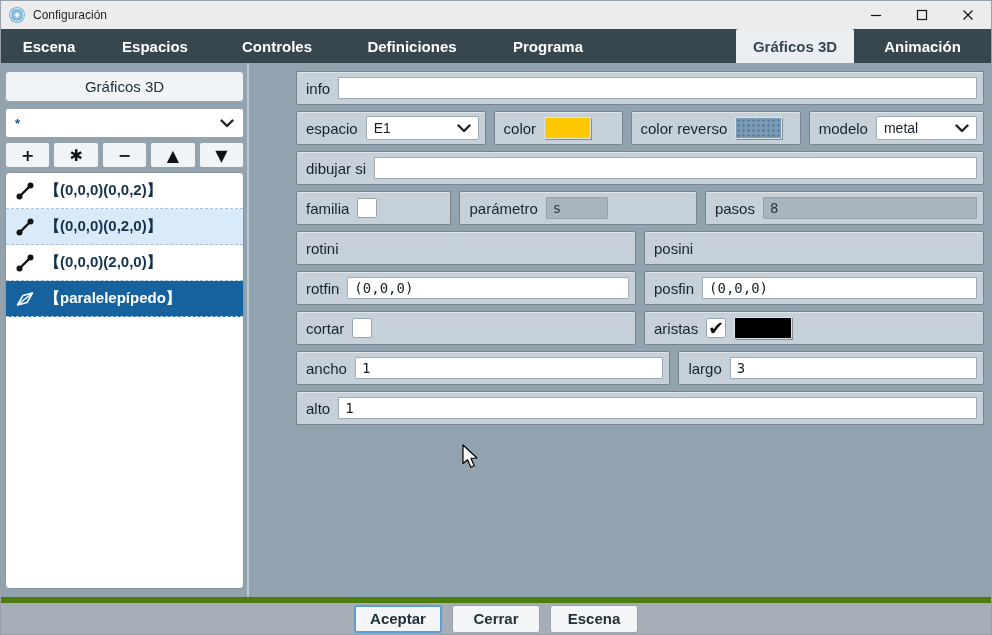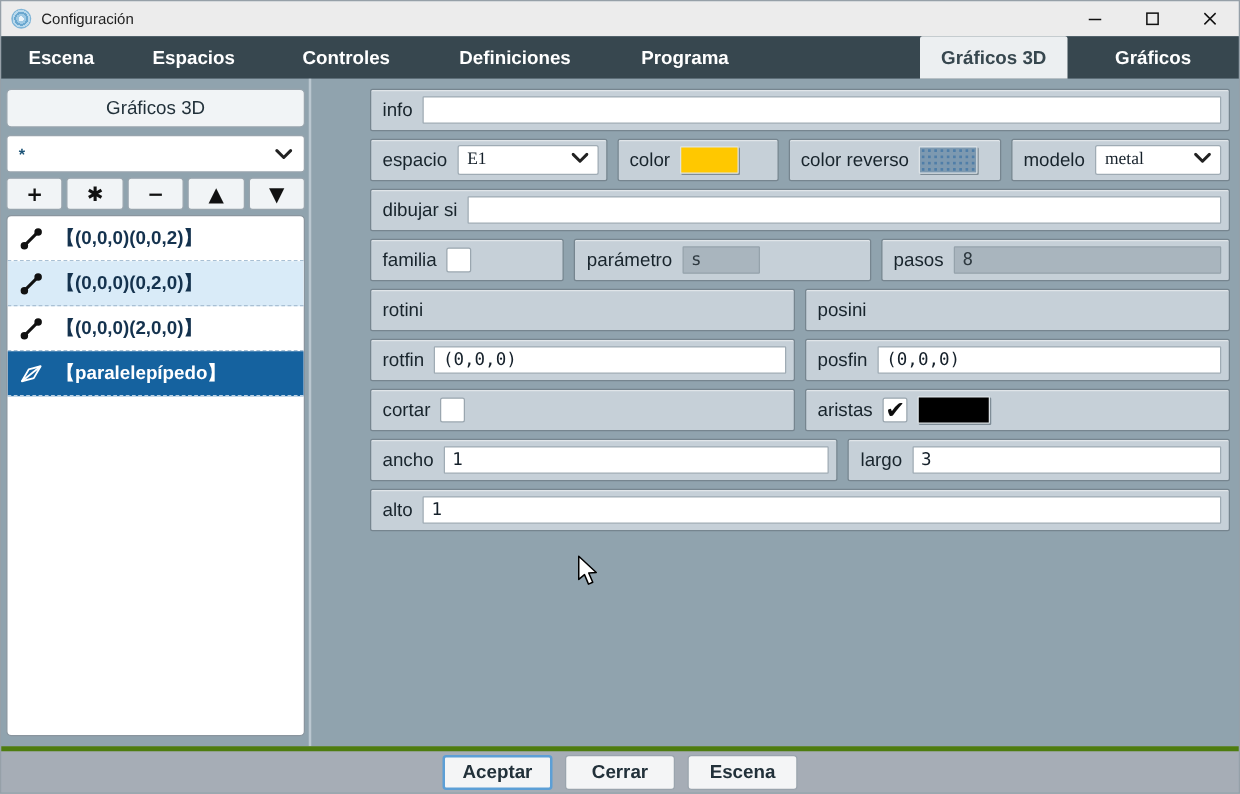--- a/index.html
+++ b/index.html
@@ -40,35 +40,35 @@
   .lp-item.hover { background:#d9ebf8; }
   .lp-item.selected { background:#15629f; color:#fff; border-bottom-color:#bcd2e4; }
   .lp-item .item-icon { width:20px; height:20px; flex:0 0 auto; display:flex; }
 
   
   .right-panel { flex:1; position:relative; padding:8px 7px; display:flex; flex-direction:column; gap:6px; min-width:0; }
   .row { display:flex; gap:8px; height:34px; flex:0 0 auto;padding-left:40px; }
   .group { background:#c6d0d8; border:1px solid #76858f; border-radius:2px; box-shadow:inset 0 1px 0 rgba(255,255,255,.45);
     display:flex; align-items:center; gap:8px; padding:0 6px 0 9px; min-width:0; }
   .lbl { font-size:15px; color:#18242c; white-space:nowrap; flex:0 0 auto; }
-  .mono { font-family:Liberation Serif, serif;justify-content:space-between; }
+  .mono { font-family:Liberation Sans, sans-serif;justify-content:space-between; }
   input.txt { flex:1 1 auto; min-width:0; height:22px; background:#fff; border:1px solid #9fabb4; border-radius:1px;
     font-family:"DejaVu Sans Mono", monospace; font-size:14px; color:#15202a; padding:0 6px; }
   input.txt:disabled { background:#a9b5be; border-color:#95a2ab; color:#2e3940; }
   .select { height:24px; background:#fff; border:1px solid #9fabb4; border-radius:2px; display:flex; align-items:center;
     padding:0 7px; font-size:14px; color:#15202a; gap:6px; }
   .select .chev { margin-left:auto; }
   .cb { width:20px; height:20px; flex:0 0 auto; background:#fff; border:1px solid #9aa6af; border-radius:2px;
     display:flex; align-items:center; justify-content:center; font-size:19px; font-weight:700; color:#0d0d0d;
     line-height:1; overflow:visible; font-family:"DejaVu Sans", sans-serif; }
   .swatch { height:22px; flex:0 0 auto; border:1px solid #dde3e7; box-shadow:1px 1px 0 #7e8c96; border-radius:1px; }
   .swatch.dotted { background-image:radial-gradient(#4f7ea8 1px, transparent 1.2px); background-size:5px 5px; }
 
   
-  .footer { height:37px; flex:0 0 auto; background:#a6adb6; border-top:4px solid #4d7c0f;
+  .footer { height:37px; flex:0 0 auto; background:#a6adb6; border-top:6px solid #4d7c0f;
     display:flex; align-items:center; justify-content:center; gap:10px; }
   .btn { height:28px; min-width:88px; padding:0 14px; background:#f4f5f6; border:1px solid #9aa4ad; border-radius:3px;
     font-size:15px; font-weight:700; color:#22313a; font-family:"Liberation Sans", sans-serif; }
   .btn.accept { border:2px solid #5c9fd6; }
 
   .cursor { position:absolute; left:212px; top:381px; pointer-events:none; }
 </style>
 </head>
 <body>
 
@@ -110,21 +110,21 @@
         <span>Definiciones</span>
       </div>
     <div class="tab" style="width:130px">
         <span>Programa</span>
       </div>
     <div class="tab-spacer"></div>
     <div class="tab active" style="width:118px">
         <span>Gráficos 3D</span>
       </div>
     <div class="tab" style="width:137px">
-        <span>Gráficos</span>
+        <span>Animación</span>
       </div>
   </div>
 
   <div class="main">
 
     <div class="left-panel">
       <div class="lp-header">Gráficos 3D</div>
 
       <div class="lp-filter">
         <span>*</span>

